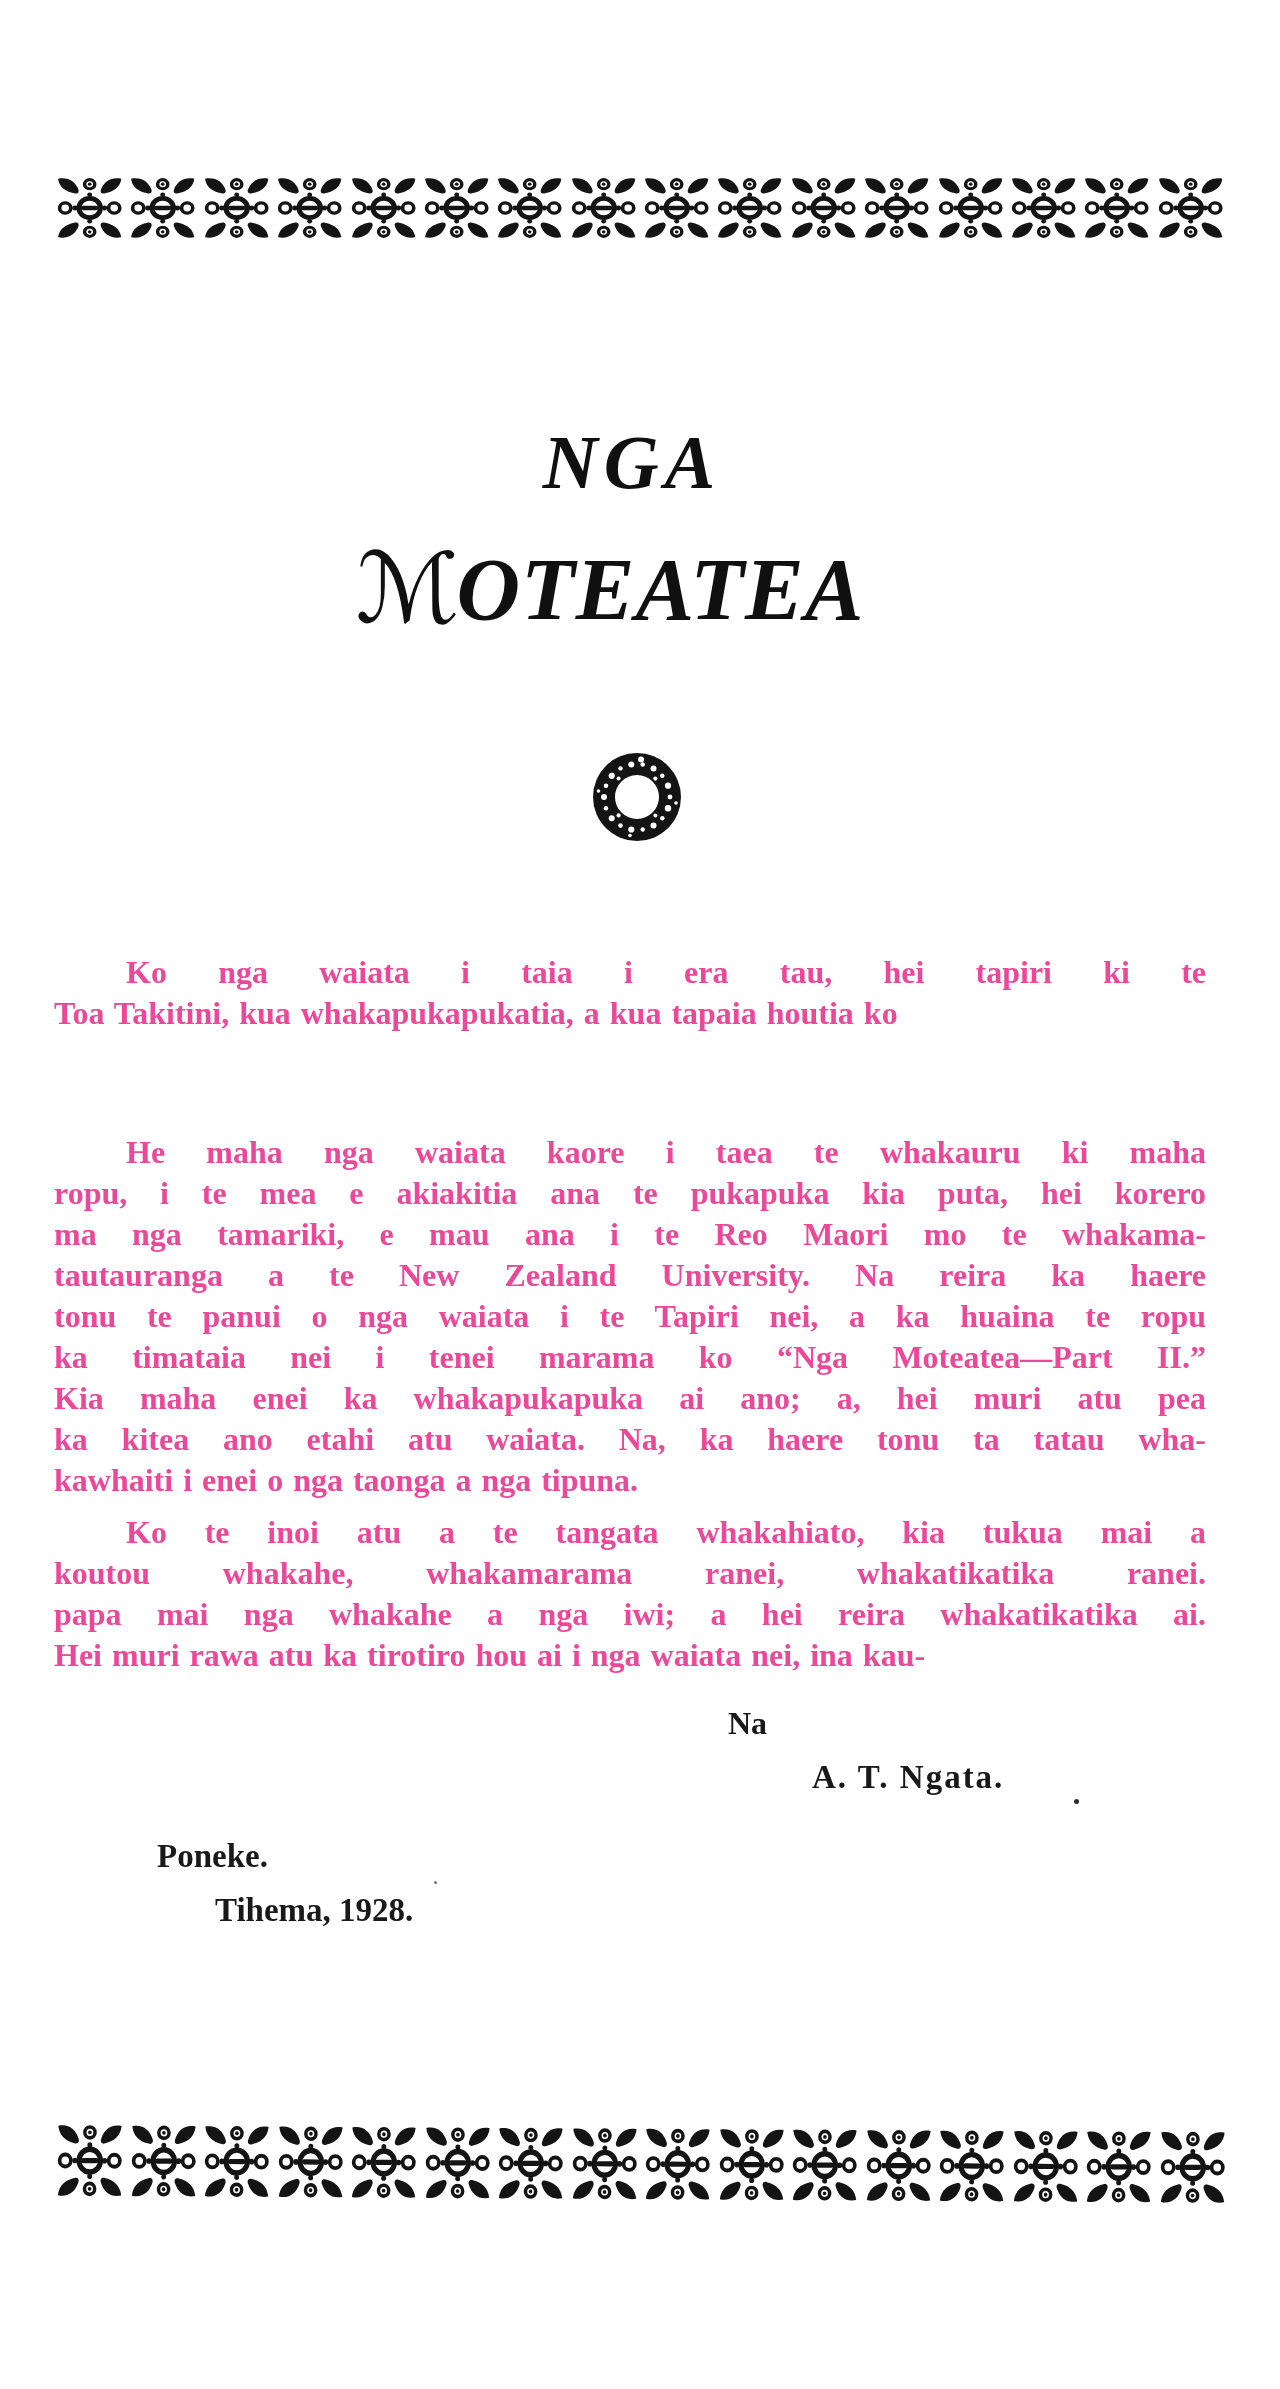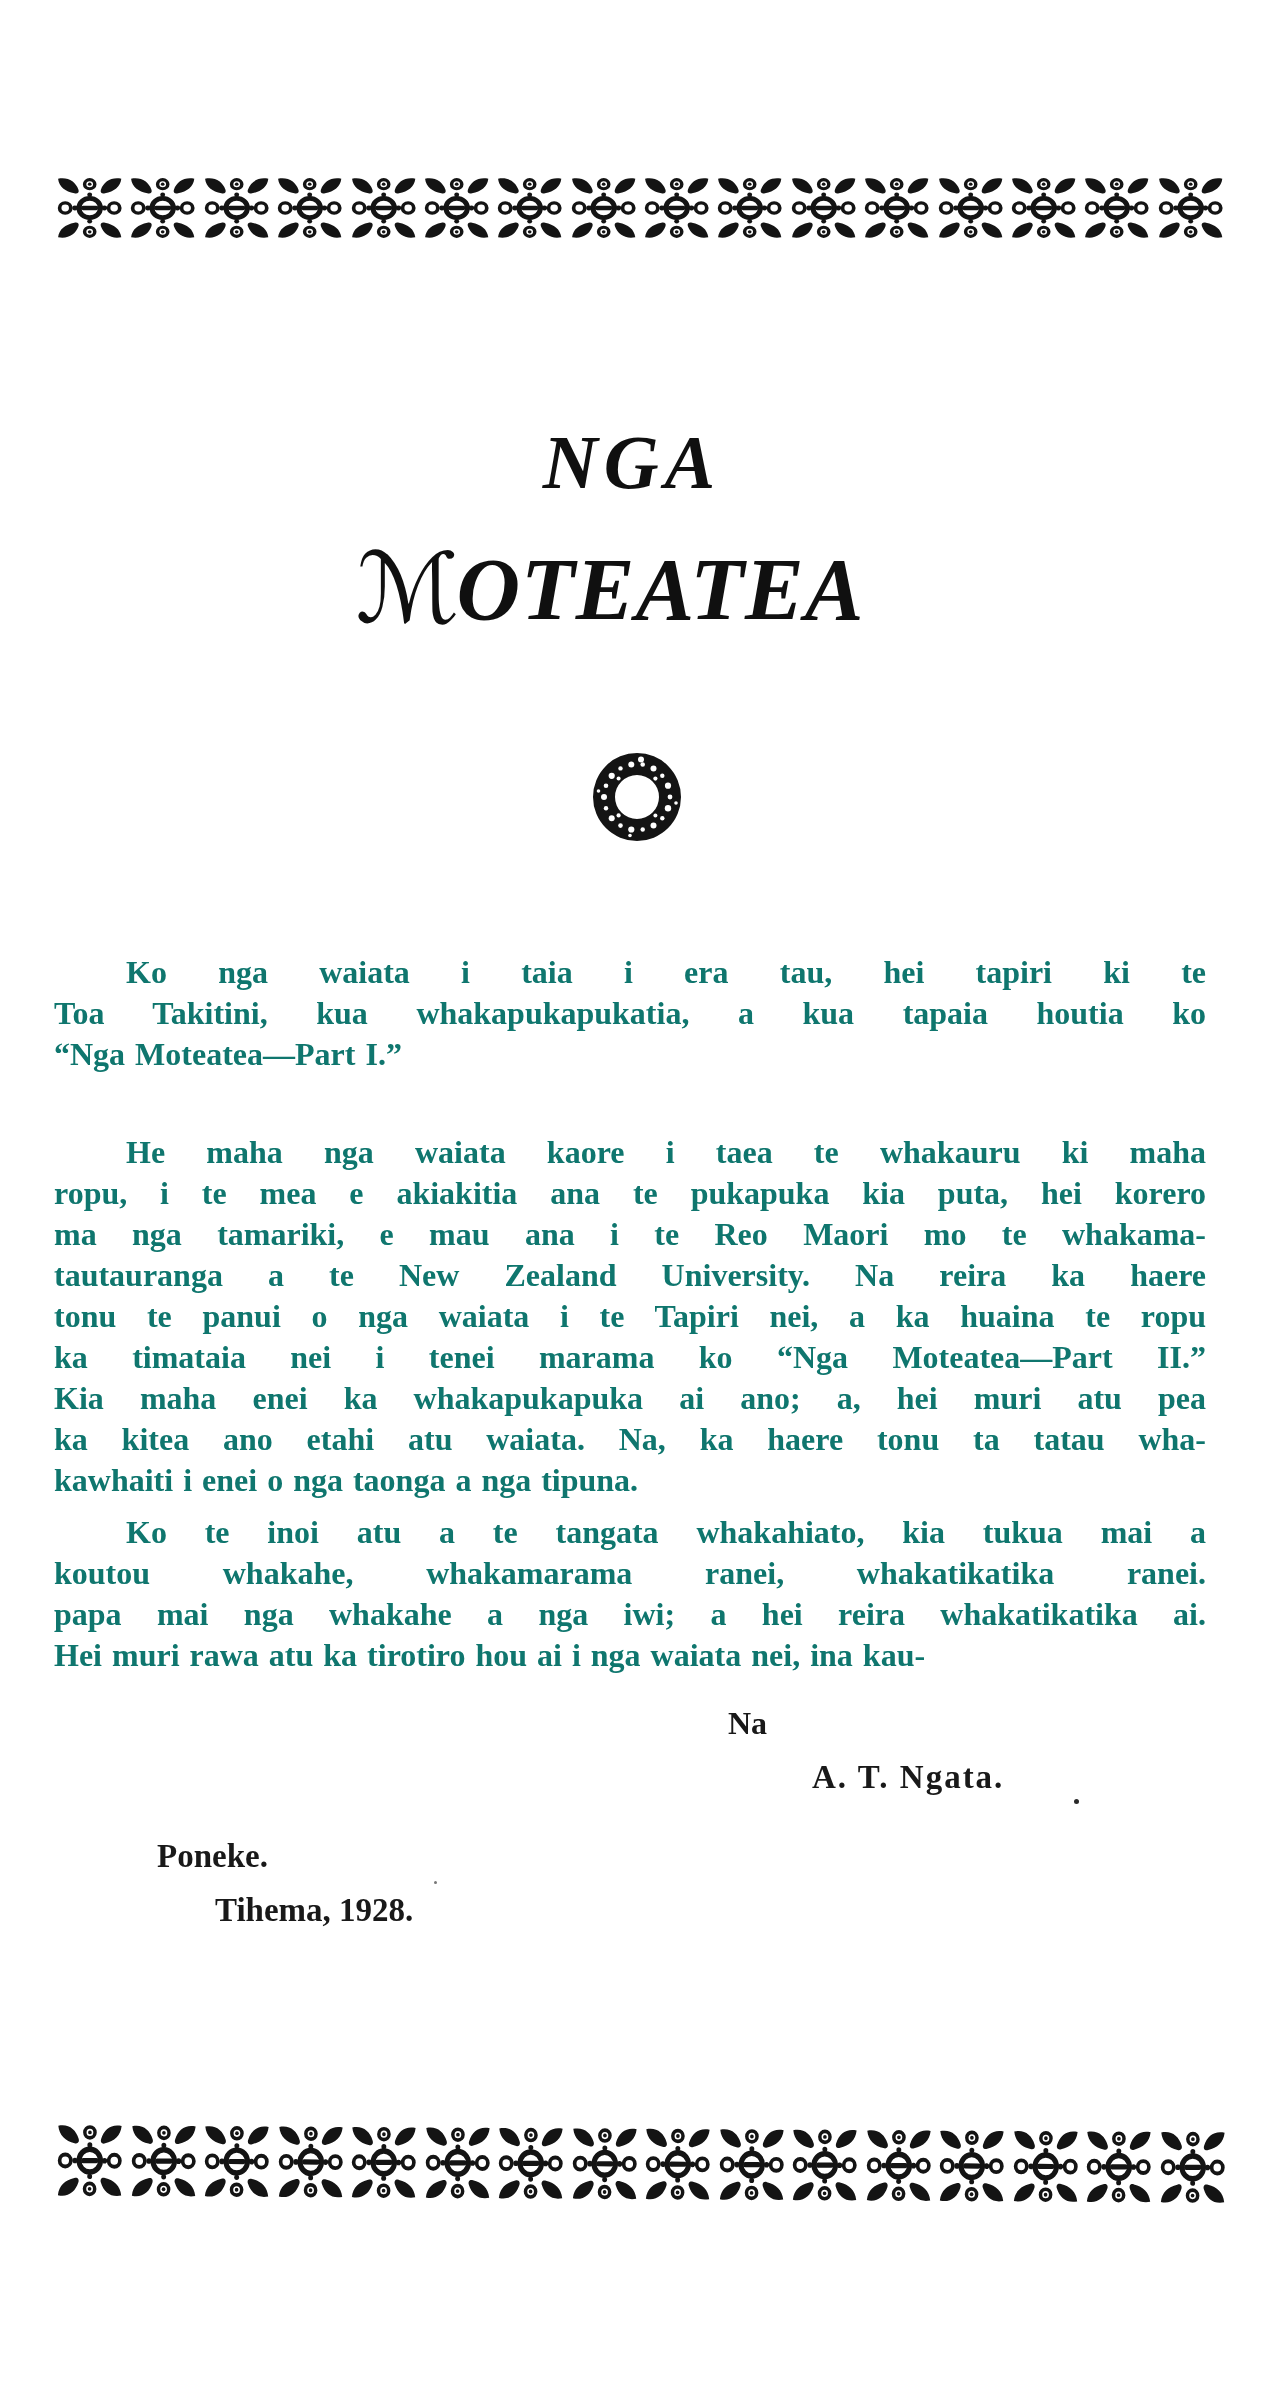--- a/index.html
+++ b/index.html
@@ -42,21 +42,21 @@
     font-weight:500;
     margin-right:-4px;
     vertical-align:-3px;
   }
   
   .rosette{position:absolute;left:591px;top:751px;width:92px;height:92px;}
   
   .para{
     position:absolute;left:54px;width:1152px;
     font-size:32px;line-height:41px;font-weight:700;
-    color:#0f766e;
+    color:#ec4899;
     word-spacing:2px;
   }
   .p1{top:952px;}
   .p2{top:1132px;}
   .p3{top:1512px;}
   .tline{
     text-align:justify;
     text-align-last:justify;
     text-justify:inter-word;
     white-space:nowrap;
@@ -480,21 +480,20 @@
         <circle cx="85" cy="52" r="1.8"></circle>
       <circle cx="39" cy="84.5" r="1.8"></circle>
         <circle cx="7.5" cy="40" r="1.8"></circle>
     </g>
   </svg>
 
   <div class="para p1">
 
   <div class="tline">Ko nga waiata i taia i era tau, hei tapiri ki te</div>
       <div class="tline">Toa Takitini, kua whakapukapukatia, a kua tapaia houtia ko</div>
-      <div class="tline">“Nga Moteatea—Part I.”</div>
     </div>
 
   <div class="para p2">
 
   <div class="tline">He maha nga waiata kaore i taea te whakauru ki maha</div>
       <div class="tline">ropu, i te mea e akiakitia ana te pukapuka kia puta, hei korero</div>
       <div class="tline">ma nga tamariki, e mau ana i te Reo Maori mo te whakama-</div>
       <div class="tline">tautauranga a te New Zealand University.  Na reira ka haere</div>
       <div class="tline">tonu te panui o nga waiata i te Tapiri nei, a ka huaina te ropu</div>
       <div class="tline">ka timataia nei i tenei marama ko “Nga Moteatea—Part II.”</div>

